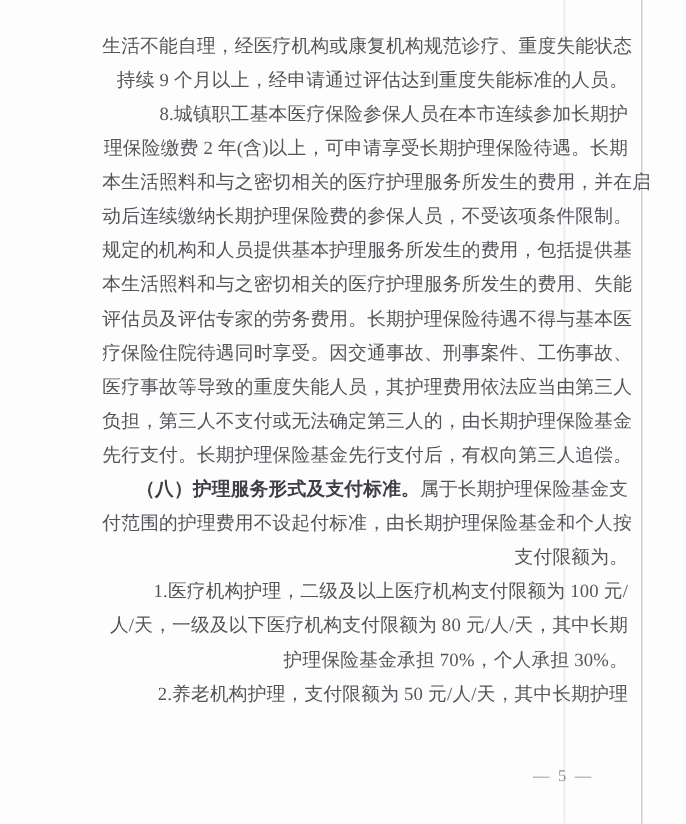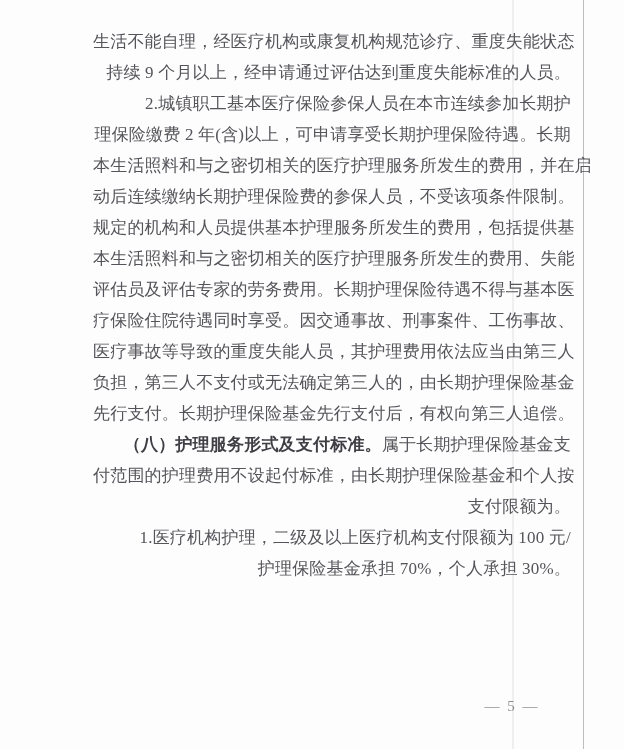--- a/index.html
+++ b/index.html
@@ -67,31 +67,33 @@
 </style>
 </head>
 <body>
 
 <div class="page">
   <div class="crease"></div>
   <div class="edge-line"></div>
   <div class="text-block">
       <div class="line"><span class="seg">生活不能自理，经医疗机构或康复机构规范诊疗、重度失能状态</span></div>
       <div class="line"><span class="seg">持续 9 个月以上，经申请通过评估达到重度失能标准的人员。</span></div>
-      <div class="line indent"><span class="seg">2.城镇职工基本医疗保险参保人员在本市连续参加长期护</span></div>
+      <div class="line indent"><span class="seg">8.城镇职工基本医疗保险参保人员在本市连续参加长期护</span></div>
       <div class="line"><span class="seg">理保险缴费 2 年(含)以上，可申请享受长期护理保险待遇。长期</span></div>
       <div class="line"><span class="seg">本生活照料和与之密切相关的医疗护理服务所发生的费用，并在启</span></div>
       <div class="line"><span class="seg">动后连续缴纳长期护理保险费的参保人员，不受该项条件限制。</span></div>
       <div class="line"><span class="seg">规定的机构和人员提供基本护理服务所发生的费用，包括提供基</span></div>
       <div class="line"><span class="seg">本生活照料和与之密切相关的医疗护理服务所发生的费用、失能</span></div>
       <div class="line"><span class="seg">评估员及评估专家的劳务费用。长期护理保险待遇不得与基本医</span></div>
       <div class="line"><span class="seg">疗保险住院待遇同时享受。因交通事故、刑事案件、工伤事故、</span></div>
       <div class="line"><span class="seg">医疗事故等导致的重度失能人员，其护理费用依法应当由第三人</span></div>
       <div class="line"><span class="seg">负担，第三人不支付或无法确定第三人的，由长期护理保险基金</span></div>
       <div class="line"><span class="seg">先行支付。长期护理保险基金先行支付后，有权向第三人追偿。</span></div>
       <div class="line indent"><span class="seg bold">（八）护理服务形式及支付标准。</span><span class="seg">属于长期护理保险基金支</span></div>
       <div class="line"><span class="seg">付范围的护理费用不设起付标准，由长期护理保险基金和个人按</span></div>
       <div class="line"><span class="seg">支付限额为。</span></div>
       <div class="line indent"><span class="seg">1.医疗机构护理，二级及以上医疗机构支付限额为 100 元/</span></div>
+      <div class="line"><span class="seg">人/天，一级及以下医疗机构支付限额为 80 元/人/天，其中长期</span></div>
       <div class="line"><span class="seg">护理保险基金承担 70%，个人承担 30%。</span></div>
+      <div class="line indent"><span class="seg">2.养老机构护理，支付限额为 50 元/人/天，其中长期护理</span></div>
     </div>
   <div class="footer">— 5 —</div>
 </div>
 
 </body></html>

